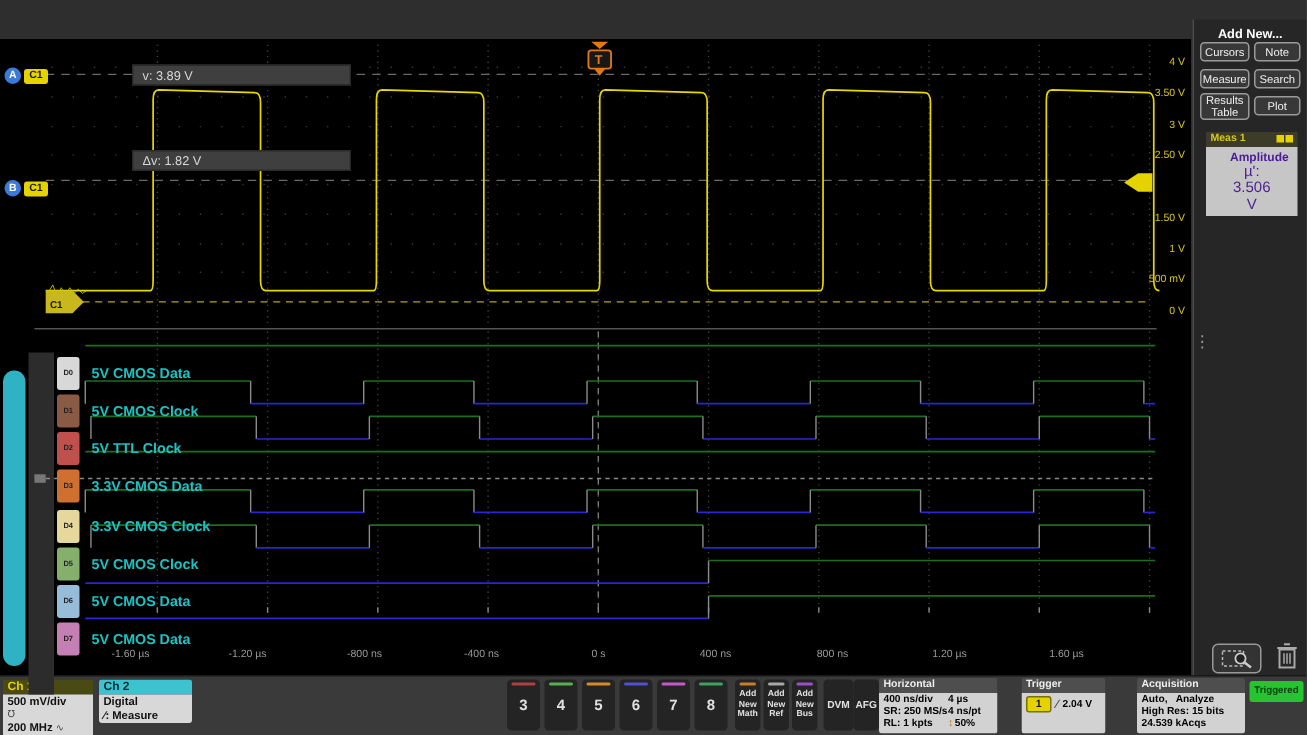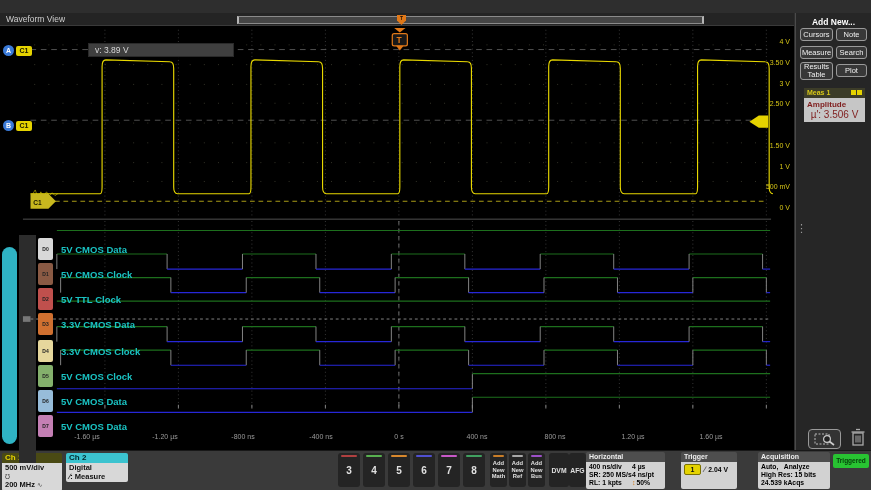--- a/index.html
+++ b/index.html
@@ -42,21 +42,21 @@
           border-left:1px solid #4a4a4a;box-sizing:border-box;}
   .rp-title{position:absolute;left:0;top:4px;width:100%;text-align:center;color:#fff;
             font-size:8.5px;font-weight:bold;}
   .rp-btn{position:absolute;background:#383838;border:1px solid #9a9a9a;border-radius:3px;
           color:#f0f0f0;font-size:7.5px;display:flex;align-items:center;justify-content:center;
           text-align:center;line-height:1.05;white-space:pre-line;box-sizing:border-box;cursor:pointer;}
   .meas-card{position:absolute;left:8px;top:75px;width:61px;}
   .meas-h{height:10px;background:#3c3c28;color:#d8c818;font-size:7px;font-weight:bold;
           line-height:10px;padding-left:3px;position:relative;}
   .meas-sq{position:absolute;top:2px;width:5px;height:5px;background:#e5d300;}
-  .meas-b{background:#c6c6c6;color:#7f1d1d;padding:2px 3px;}
+  .meas-b{background:#c6c6c6;color:#4c1d95;padding:2px 16px;}
   .meas-name{font-size:8px;font-weight:bold;}
   .meas-val{font-size:10px;text-align:center;}
   .panel-grip{position:absolute;left:0px;top:212px;color:#999;font-size:11px;line-height:6px;}
   .zoom-btn{position:absolute;left:12px;top:416px;width:31px;height:18px;background:#333;
             border:1px solid #999;border-radius:4px;display:flex;align-items:center;justify-content:center;}
   .trash-btn{position:absolute;left:54px;top:415px;width:16px;height:20px;}
   
   .bottombar{position:absolute;left:0;top:450px;width:871px;height:40px;background:#3a3a3a;
              border-top:1px solid #181818;box-sizing:border-box;}
   .chbadge{position:absolute;top:2px;border-radius:2px;overflow:hidden;}
@@ -86,26 +86,20 @@
   .trig-status{position:absolute;left:833px;top:3px;width:36px;height:14px;background:#28c332;
            border-radius:2px;color:#05430b;font-size:6.5px;font-weight:bold;text-align:center;line-height:14px;}
   .hz-icon{color:#d07818;font-size:7px;margin-right:1px;}
 </style>
 </head>
 <body>
 
 <div id="root">
 
 
-  <div class="wf-header">
-    <span class="wf-title">Waveform View</span>
-    <div class="minimap">
-      <div class="minimap-marker">T</div>
-    </div>
-  </div>
 
   <div class="plot">
     <div class="dgroup-strip"></div>
     <svg id="wave-svg" width="794" height="424" viewBox="0 26 794 450">
         <line x1="12" y1="46" x2="790" y2="46" stroke="#38382c" stroke-width="1" stroke-dasharray="1 14"></line>
         <line x1="12" y1="67" x2="790" y2="67" stroke="#38382c" stroke-width="1" stroke-dasharray="1 14"></line>
         <line x1="12" y1="88" x2="790" y2="88" stroke="#38382c" stroke-width="1" stroke-dasharray="1 14"></line>
         <line x1="12" y1="108" x2="790" y2="108" stroke="#38382c" stroke-width="1" stroke-dasharray="1 14"></line>
         <line x1="12" y1="129" x2="790" y2="129" stroke="#38382c" stroke-width="1" stroke-dasharray="1 14"></line>
         <line x1="12" y1="150" x2="790" y2="150" stroke="#38382c" stroke-width="1" stroke-dasharray="1 14"></line>
@@ -250,20 +244,21 @@
     <div class="cur-badges" style="top:19px">
       <span class="cur-circle">A</span>
       <span class="cur-chip">C1</span>
     </div>
     <div class="cur-badges" style="top:94px">
       <span class="cur-circle">B</span>
       <span class="cur-chip">C1</span>
     </div>
 
     <div class="cursor-box" style="left:88px;top:17px">v: 3.89 V</div>
+    <div class="cursor-box" style="left:88px;top:74px">Δv: 1.82 V</div>
 
     <div id="vlabels">
         <div class="vlabel" style="top: 12px;">4 V</div>
         <div class="vlabel" style="top: 33px;">3.50 V</div>
         <div class="vlabel" style="top: 54px;">3 V</div>
         <div class="vlabel" style="top: 74px;">2.50 V</div>
         <div class="vlabel" style="top: 116px;">1.50 V</div>
         <div class="vlabel" style="top: 137px;">1 V</div>
         <div class="vlabel" style="top: 157px;">500 mV</div>
         <div class="vlabel" style="top: 178px;">0 V</div>

